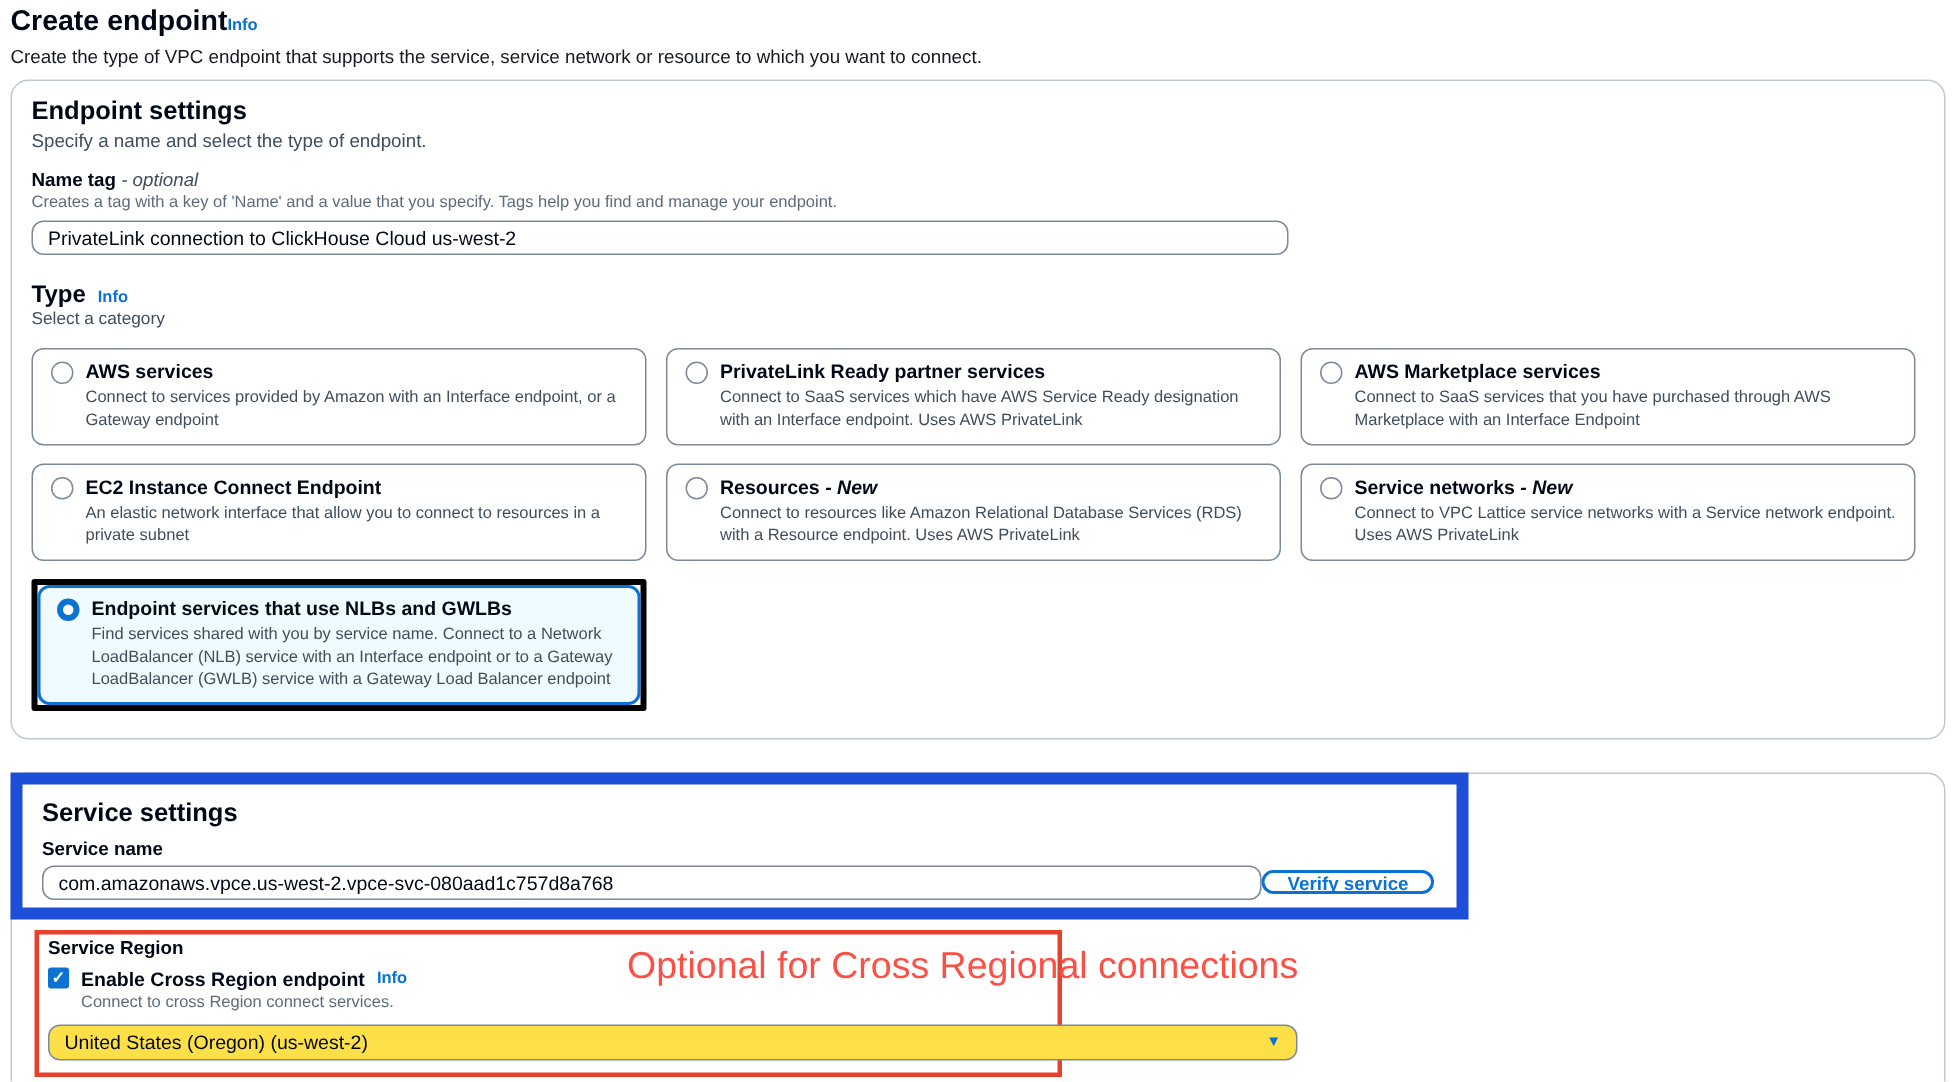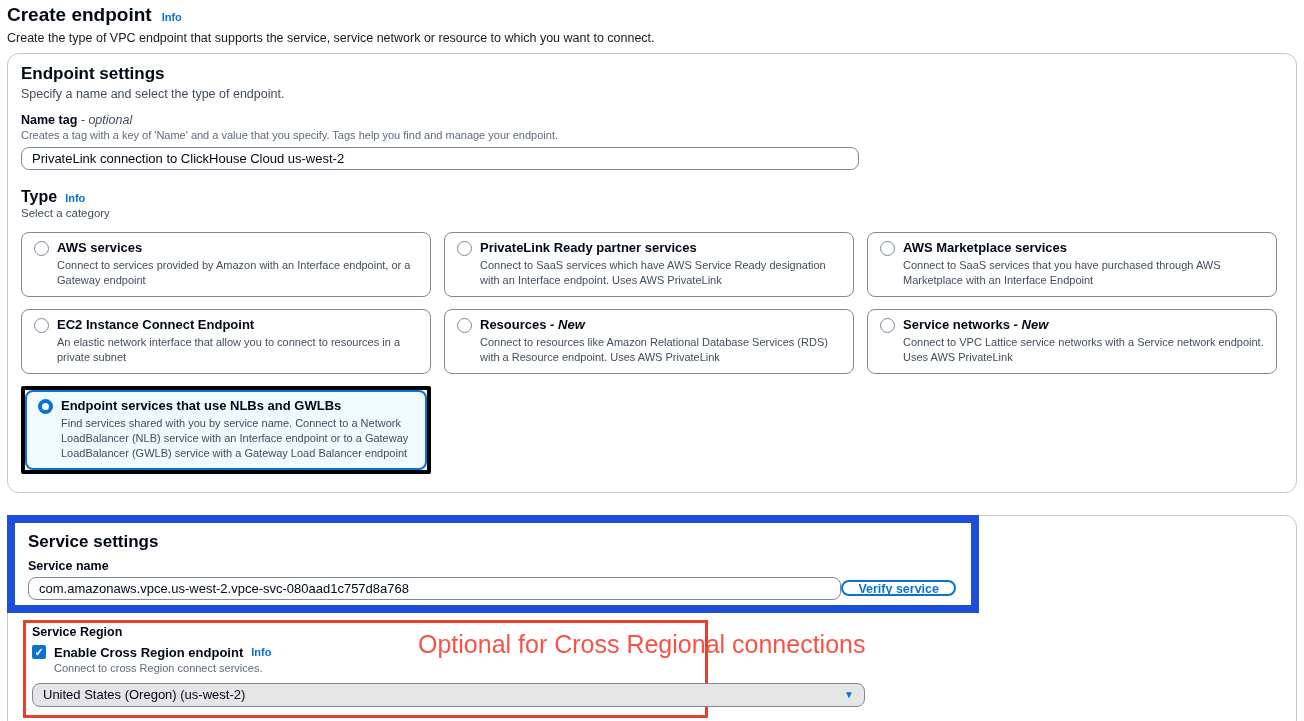--- a/index.html
+++ b/index.html
@@ -7,21 +7,21 @@
   body {
     font-family: "Liberation Sans", sans-serif;
     color:#0f1b2a;
     width:1304px; height:721px; overflow:hidden;
     font-size:13px;
   }
   .page { padding:4px 6px; }
 
   
   .page-header { margin-bottom:8px; padding-left:1px; }
-  .page-title-row { display:flex; align-items:baseline; gap:10px; }
+  .page-title-row { display:flex; align-items:baseline; }
   h1 { font-size:19px; margin:0; font-weight:bold; color:#000716; }
   .info-link { color:#0972d3; font-size:11px; font-weight:bold; text-decoration:none; cursor:pointer; }
   .page-subtitle { font-size:12.5px; color:#16191f; margin-top:5px; }
 
   
   .panel {
     background:#fff; border:1px solid #c1c7cf; border-radius:12px;
     margin:0 1px 22px 1px;
   }
   .panel-1 { padding:10px 19px 18px 13px; }
@@ -96,21 +96,21 @@
   .checkbox {
     width:14px; height:14px; background:#0972d3; border-radius:2px; flex:none;
     color:#fff; font-size:11px; line-height:14px; text-align:center; font-weight:bold;
   }
   .checkbox-label { font-size:13px; font-weight:bold; color:#000716; }
   .checkbox-help { font-size:11px; color:#5f6b7a; margin:2px 0 0 22px; }
 
   .select-box {
     width:833px; height:24px; border:1px solid #7d8998; border-radius:8px;
     margin-top:9px; display:flex; align-items:center; justify-content:space-between;
-    padding:0 10px; font-size:13px; color:#000716; background:#e5e5e5; cursor:pointer;
+    padding:0 10px; font-size:13px; color:#000716; background:#fde047; cursor:pointer;
   }
   .caret { color:#0972d3; font-size:10px; }
 </style>
 </head>
 <body>
 
 <div class="page">
 
   <div class="page-header">
     <div class="page-title-row">

